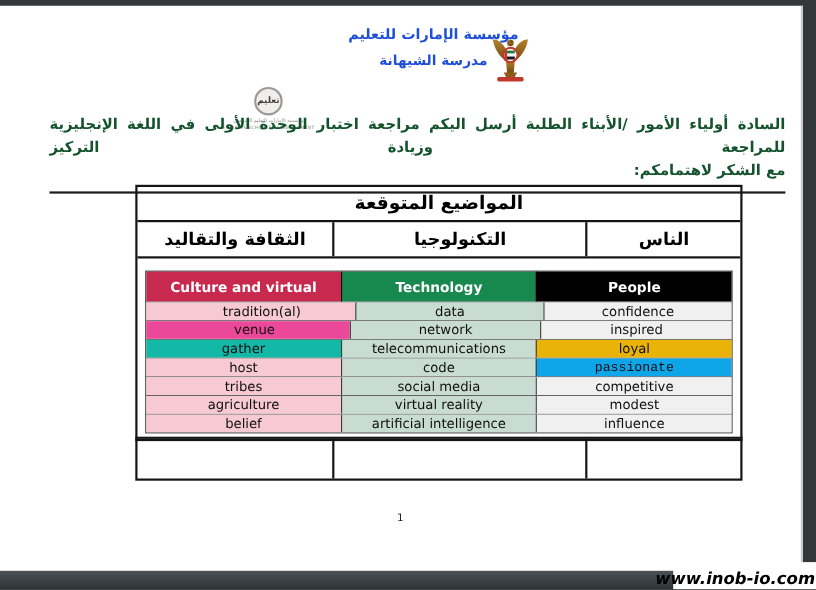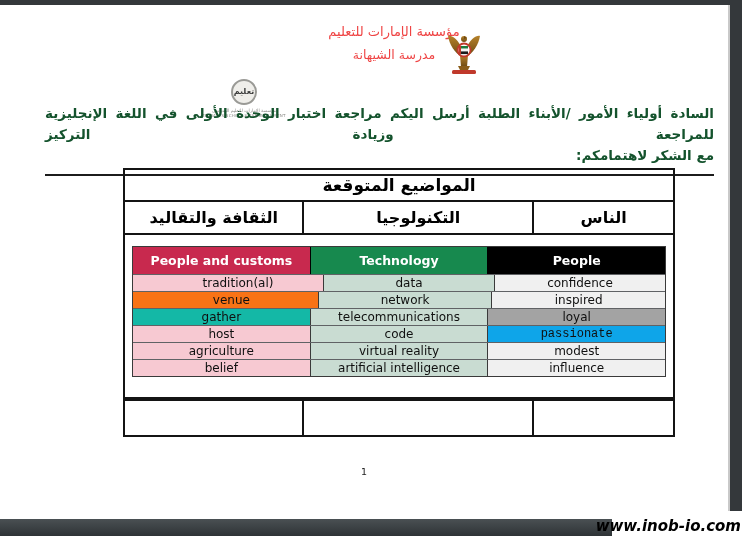--- a/index.html
+++ b/index.html
@@ -8,21 +8,21 @@
   
   #page{position:absolute;left:0;top:5px;width:728px;height:514px;background:#ffffff;
         border-right:2px solid #c9c9c9;}
   
   .ese-logo{position:absolute;left:198px;top:26px;width:92px;text-align:center;margin-top:48px;}
   .ese-circle{width:22px;height:22px;margin:0 auto;border:2px solid #9a9a96;border-radius:50%;
               background:#efeeea;color:#3c3c3c;font-size:8px;font-weight:bold;line-height:22px;}
   .ese-l1{font-size:4.5px;color:#8a8a86;margin-top:3px;white-space:nowrap;}
   .ese-l2{font-size:4px;color:#8a8a86;letter-spacing:.3px;white-space:nowrap;}
   .org-block{position:absolute;left:294px;top:19px;width:200px;text-align:center;direction:rtl;
-             color:#ef4444;font-weight:normal;}
+             color:#1d4ed8;font-weight:bold;}
   .org-line1{font-size:13px;letter-spacing:1px;}
   .org-line2{font-size:12.5px;margin-top:8px;letter-spacing:1px;}
   .emblem{position:absolute;left:447px;top:28px;width:34px;height:42px;}
   
   .notice{position:absolute;left:45px;top:98px;width:669px;direction:rtl;color:#14532d;
           font-weight:bold;font-size:13.5px;line-height:21px;
           border-bottom:2px solid #1c1c1c;padding-bottom:8px;}
   .notice .l1{text-align:justify;text-align-last:justify;}
   .notice .l2{text-align:right;}
   
@@ -105,44 +105,49 @@
     <div class="outer">
       <div class="t-title">المواضيع المتوقعة</div>
       <div class="t-arrow">
         <div class="t-arcell w-c0">الثقافة والتقاليد</div>
         <div class="t-arcell w-c1">التكنولوجيا</div>
         <div class="t-arcell w-c2">الناس</div>
       </div>
       <div class="t-content">
         <div class="inner">
           <div class="ihead">
-            <div class="ihcell" style="background-color: rgb(200, 41, 78);">People and customs</div>
+            <div class="ihcell" style="background-color: rgb(200, 41, 78);">Culture and virtual</div>
             <div class="ihcell" style="background-color: rgb(23, 137, 78);">Technology</div>
             <div class="ihcell" style="background-color: rgb(0, 0, 0);">People</div>
           </div>
 
           <div class="irow">
             <div class="icell" style="background-color: rgb(247, 201, 210); padding-left: 20px;">tradition(al)</div>
             <div class="icell" style="background-color: rgb(201, 220, 210);">data</div>
             <div class="icell" style="background-color: rgb(240, 240, 240);">confidence</div>
           </div>
           <div class="irow">
-            <div class="icell" style="background-color: #f97316; padding-left: 12px;">venue</div>
+            <div class="icell" style="background-color: #ec4899; padding-left: 12px;">venue</div>
             <div class="icell" style="background-color: rgb(201, 220, 210);">network</div>
             <div class="icell" style="background-color: rgb(240, 240, 240);">inspired</div>
           </div>
           <div class="irow">
             <div class="icell" style="background-color: #14b8a6;">gather</div>
             <div class="icell" style="background-color: rgb(201, 220, 210);">telecommunications</div>
-            <div class="icell" style="background-color: #a3a3a3;">loyal</div>
+            <div class="icell" style="background-color: #eab308;">loyal</div>
           </div>
           <div class="irow">
             <div class="icell" style="background-color: rgb(247, 201, 210);">host</div>
             <div class="icell" style="background-color: rgb(201, 220, 210);">code</div>
             <div class="icell" style="background-color: #0ea5e9; font-family: Liberation Mono, monospace;">passionate</div>
+          </div>
+          <div class="irow">
+            <div class="icell" style="background-color: rgb(247, 201, 210);">tribes</div>
+            <div class="icell" style="background-color: rgb(201, 220, 210);">social media</div>
+            <div class="icell" style="background-color: rgb(240, 240, 240);">competitive</div>
           </div>
           <div class="irow">
             <div class="icell" style="background-color: rgb(247, 201, 210);">agriculture</div>
             <div class="icell" style="background-color: rgb(201, 220, 210);">virtual reality</div>
             <div class="icell" style="background-color: rgb(240, 240, 240);">modest</div>
           </div>
           <div class="irow">
             <div class="icell" style="background-color: rgb(247, 201, 210);">belief</div>
             <div class="icell" style="background-color: rgb(201, 220, 210);">artificial intelligence</div>
             <div class="icell" style="background-color: rgb(240, 240, 240);">influence</div>

